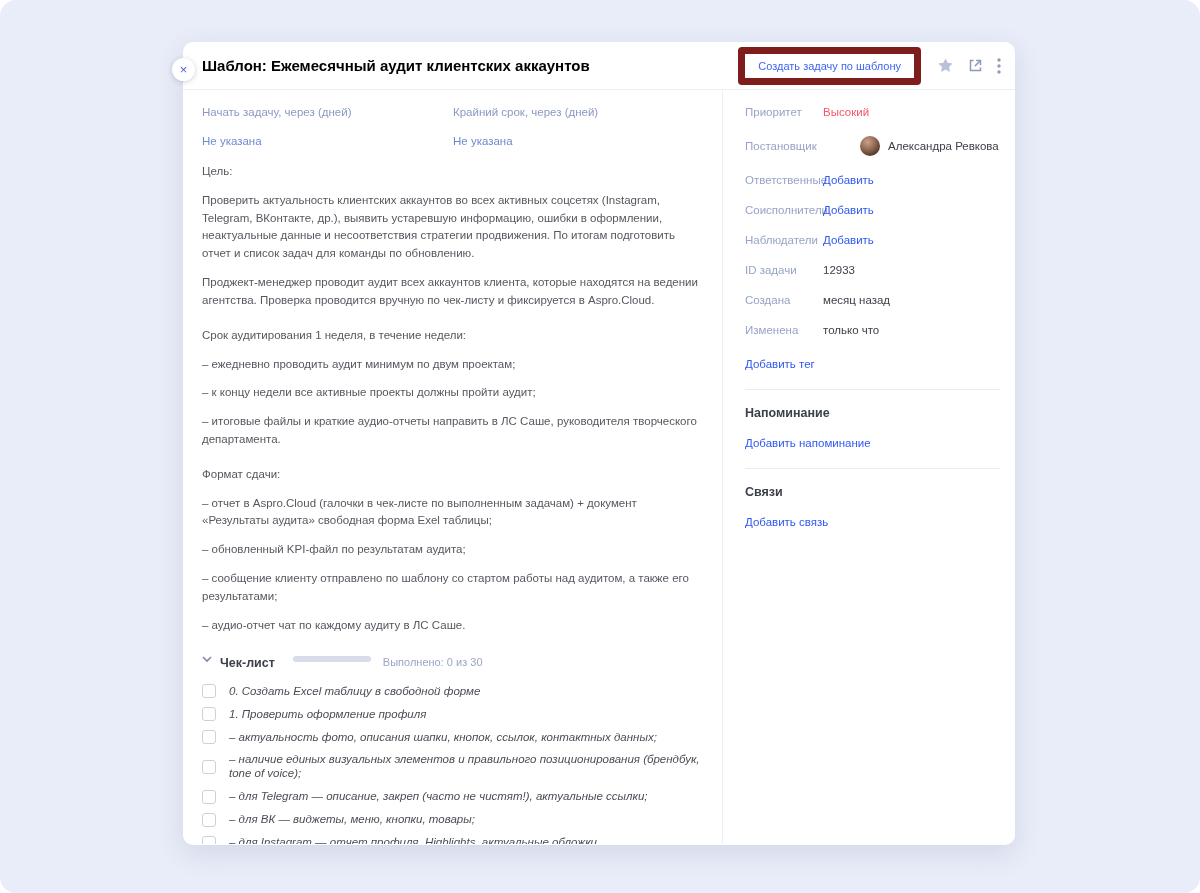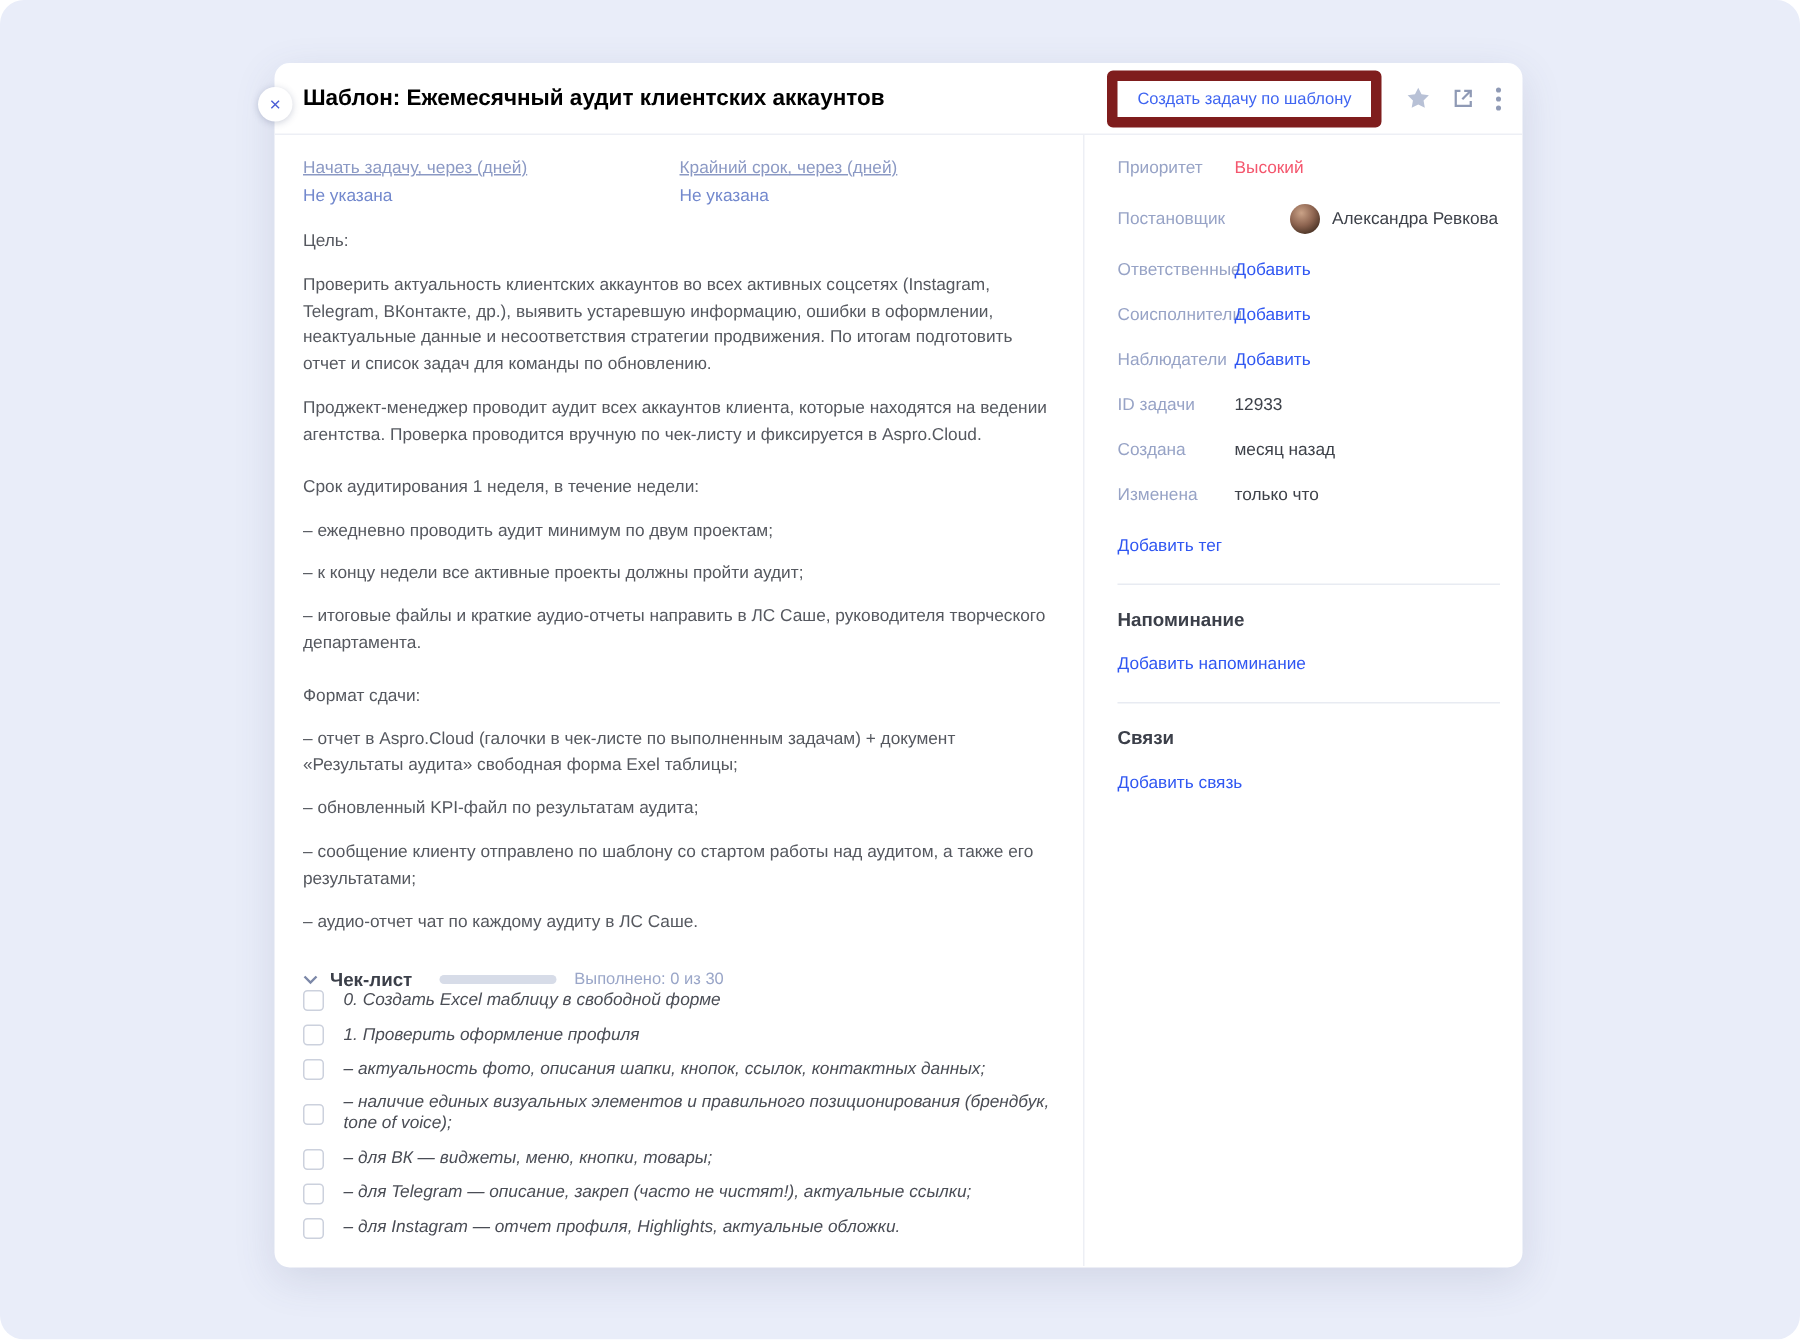--- a/index.html
+++ b/index.html
@@ -22,27 +22,27 @@
                 font-family:inherit; }
   .hdr-icons { display:flex; align-items:center; gap:14px; margin-left:16px; }
   .icon-btn { background:none; border:none; cursor:pointer; display:flex; align-items:center; padding:0; }
 
   .modal-body { display:flex; height:754px; }
   .main-col { width:540px; padding:16px 18px 0 19px; border-right:1px solid #edeff5; overflow:hidden; }
   .side-col { flex:1; padding:16px 15px 0 22px; overflow:hidden; }
 
   .fields-row { display:flex; margin-bottom:16px; }
   .field { width:260px; }
-  .field-label { font-size:11.5px; color:#8b99c4; margin-bottom:7px;text-decoration:underline; }
+  .field-label { font-size:11.5px; color:#8b99c4; margin-bottom:17px; }
   .field-value { font-size:11.5px; color:#7288cd; cursor:pointer; }
 
   .desc p { font-size:11.5px; color:#55585f; line-height:1.55; margin-bottom:11px; }
   .desc p.gap-top { margin-top:17px; }
 
-  .checklist-head { display:flex; align-items:center; margin-top:22px; }
+  .checklist-head { display:flex; margin-top:22px; margin-bottom:14px; }
   .chev { margin-right:8px; display:flex; cursor:pointer; }
   .checklist-title { font-size:12.5px; font-weight:700; color:#3b3f49; margin-right:18px; }
   .progress-track { width:78px; height:6px; border-radius:3px; background:#d7dce8; margin-right:12px; }
   .progress-label { font-size:11px; color:#9aa6c8; }
 
   .check-row { display:flex; align-items:center; margin-bottom:9px;font-style:italic; }
   .checkbox { width:14px; height:14px; border:1px solid #ccd1dd; border-radius:3px; background:#fff;
               margin-right:13px; flex-shrink:0; cursor:pointer; }
   .check-label { font-size:11.5px; color:#4a4d55; line-height:1.2; }
 
@@ -146,25 +146,25 @@
           <div class="check-row">
               <span class="checkbox"></span>
               <span class="check-label">–  актуальность фото, описания шапки, кнопок, ссылок, контактных данных;</span>
             </div>
           <div class="check-row">
               <span class="checkbox"></span>
               <span class="check-label">– наличие единых визуальных элементов и правильного позиционирования (брендбук, tone of voice);</span>
             </div>
           <div class="check-row">
               <span class="checkbox"></span>
+              <span class="check-label">– для Telegram — описание, закреп (часто не чистят!), актуальные ссылки;</span>
+            </div>
+          <div class="check-row">
+              <span class="checkbox"></span>
               <span class="check-label">– для ВК — виджеты, меню, кнопки, товары;</span>
-            </div>
-          <div class="check-row">
-              <span class="checkbox"></span>
-              <span class="check-label">– для Telegram — описание, закреп (часто не чистят!), актуальные ссылки;</span>
             </div>
           <div class="check-row">
               <span class="checkbox"></span>
               <span class="check-label">– для Instagram — отчет профиля, Highlights, актуальные обложки.</span>
             </div>
 
         </div>
       </div>
 
       <div class="side-col">

